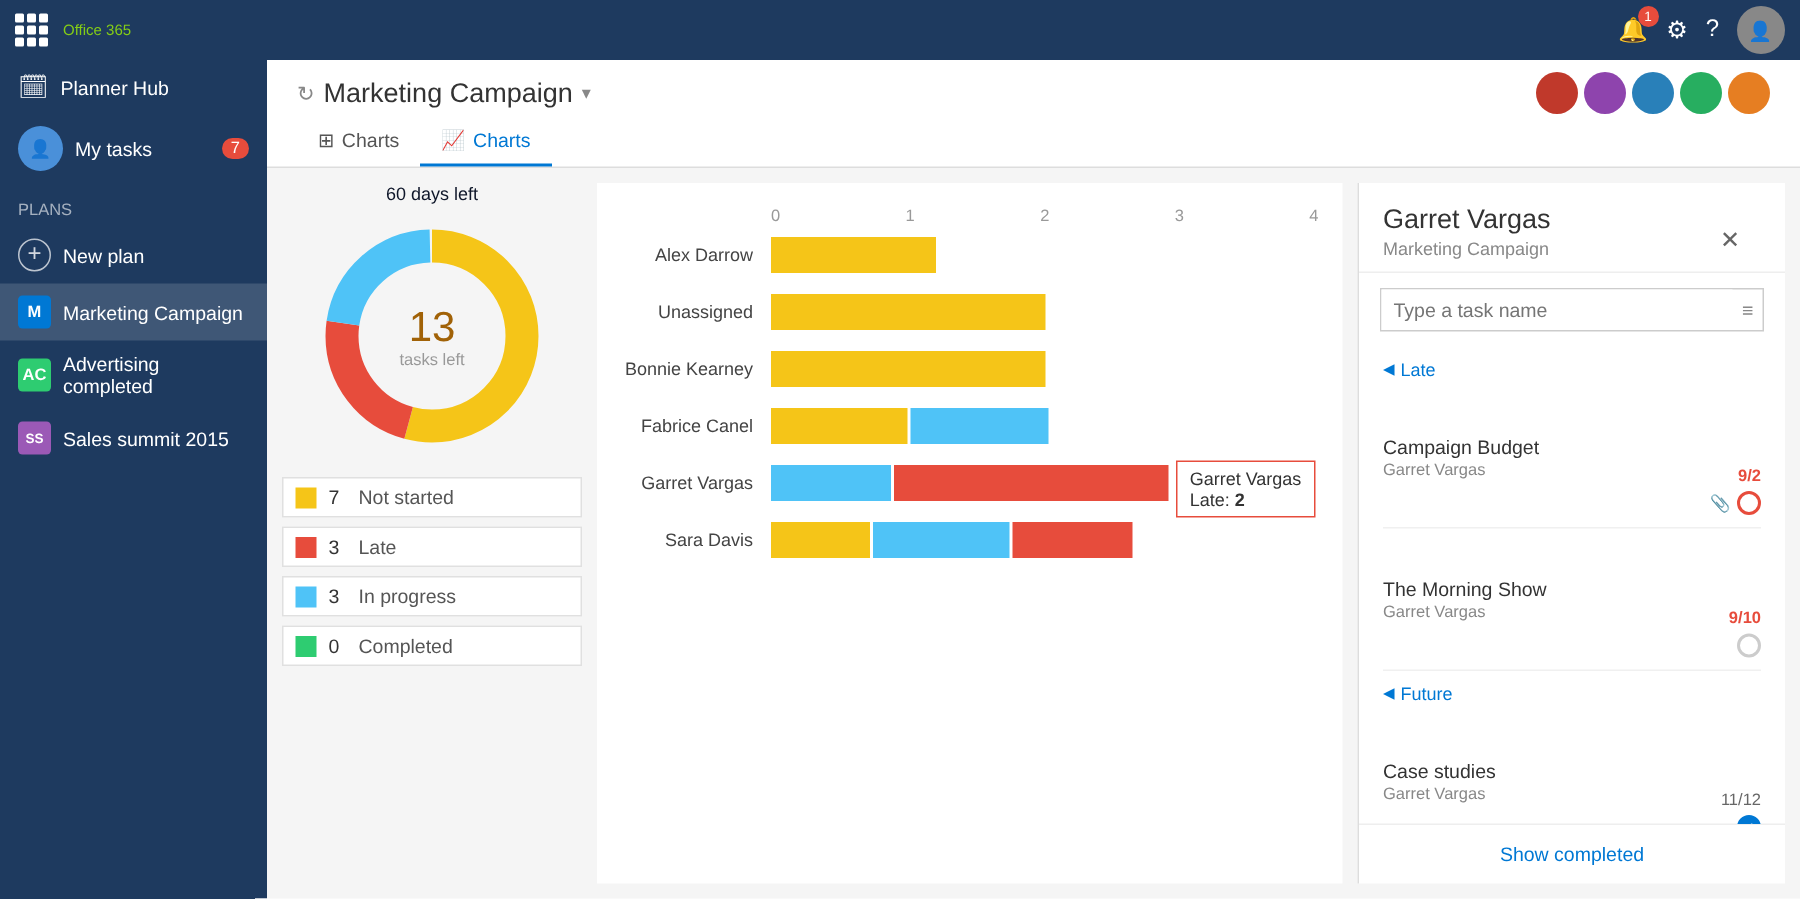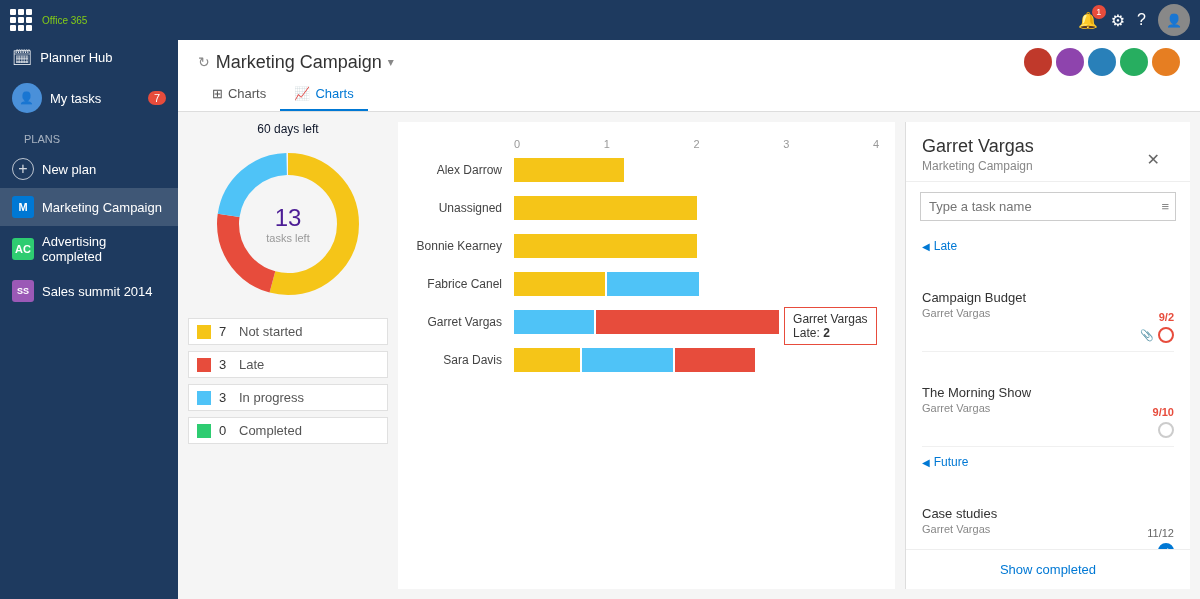--- a/index.html
+++ b/index.html
@@ -31,21 +31,21 @@
     }
     .avatar-top { width: 32px; height: 32px; border-radius: 50%; background: #888; overflow: hidden; display: flex; align-items: center; justify-content: center; }
 
     
     .main-layout { display: flex; height: 559px; }
 
     
     .sidebar { width: 178px; background: #1e3a5f; color: white; display: flex; flex-direction: column; }
     .sidebar-avatar { width: 30px; height: 30px; border-radius: 50%; background: #4a90d9; display: flex; align-items: center; justify-content: center; font-size: 12px; }
     .sidebar-badge { margin-left: auto; background: #e74c3c; border-radius: 10px; padding: 1px 6px; font-size: 11px; }
-    .sidebar-label { padding: 12px 12px 5px; font-size: 11px; color: rgba(255,255,255,0.6); text-transform: uppercase; margin-left: 12px; }
+    .sidebar-label { padding: 12px 12px 5px; font-size: 11px; color: rgba(255,255,255,0.6); text-transform: uppercase; }
     .sidebar-item { display: flex; align-items: center; gap: 8px; padding: 8px 12px; cursor: pointer; font-size: 13px; }
     .sidebar-item.active { background: rgba(255,255,255,0.15); }
     .sidebar-item-icon { width: 22px; height: 22px; border-radius: 3px; display: flex; align-items: center; justify-content: center; font-size: 11px; font-weight: bold; color: white; flex-shrink: 0; }
     .new-plan-icon { width: 22px; height: 22px; border: 1.5px solid rgba(255,255,255,0.7); border-radius: 50%; display: flex; align-items: center; justify-content: center; font-size: 16px; color: rgba(255,255,255,0.8); }
     .planner-hub-icon { font-size: 16px; }
 
     
     .content-area { flex: 1; display: flex; flex-direction: column; background: #f5f5f5; }
 
     
@@ -66,21 +66,21 @@
 
     
     .charts-body { display: flex; flex: 1; padding: 10px; gap: 10px; overflow: hidden; }
 
     
     .donut-section { width: 200px; flex-shrink: 0; }
     .days-left-label { text-align: center; font-size: 12px; color: #0f172a; margin-bottom: 8px; }
     .donut-wrapper { position: relative; width: 160px; height: 160px; margin: 0 auto; }
     .donut-svg { width: 160px; height: 160px; }
     .donut-center { position: absolute; top: 50%; left: 50%; transform: translate(-50%, -50%); text-align: center; }
-    .donut-number { font-size: 24px; color: #4c1d95; font-weight: 300; }
+    .donut-number { font-size: 28px; color: #a16207; font-weight: 300; }
     .donut-sublabel { font-size: 11px; color: #999; }
 
     .legend-items { margin-top: 14px; display: flex; flex-direction: column; gap: 6px; }
     .legend-item { display: flex; align-items: center; gap: 8px; padding: 5px 8px; background: white; border: 1px solid #e0e0e0; }
     .legend-dot { width: 14px; height: 14px; flex-shrink: 0; }
     .legend-count { font-size: 13px; color: #333; width: 12px; }
     .legend-name { font-size: 13px; color: #555; }
 
     
     .bar-chart-section { flex: 1; background: white; padding: 16px; }
@@ -176,21 +176,21 @@
     <div class="sidebar-item active">
       <div class="sidebar-item-icon" style="background:#0078d4;">M</div>
       <span>Marketing Campaign</span>
     </div>
     <div class="sidebar-item">
       <div class="sidebar-item-icon" style="background:#2ecc71;">AC</div>
       <span>Advertising completed</span>
     </div>
     <div class="sidebar-item">
       <div class="sidebar-item-icon" style="background:#9b59b6; font-size:9px;">SS</div>
-      <span>Sales summit 2014</span>
+      <span>Sales summit 2015</span>
     </div>
   </div>
 
   <div class="content-area">
 
     <div class="content-header">
       <div class="plan-title-row">
         <div class="plan-title">
           <span style="color:#888; font-size:14px;">↻</span>
           <span>Marketing Campaign</span>

